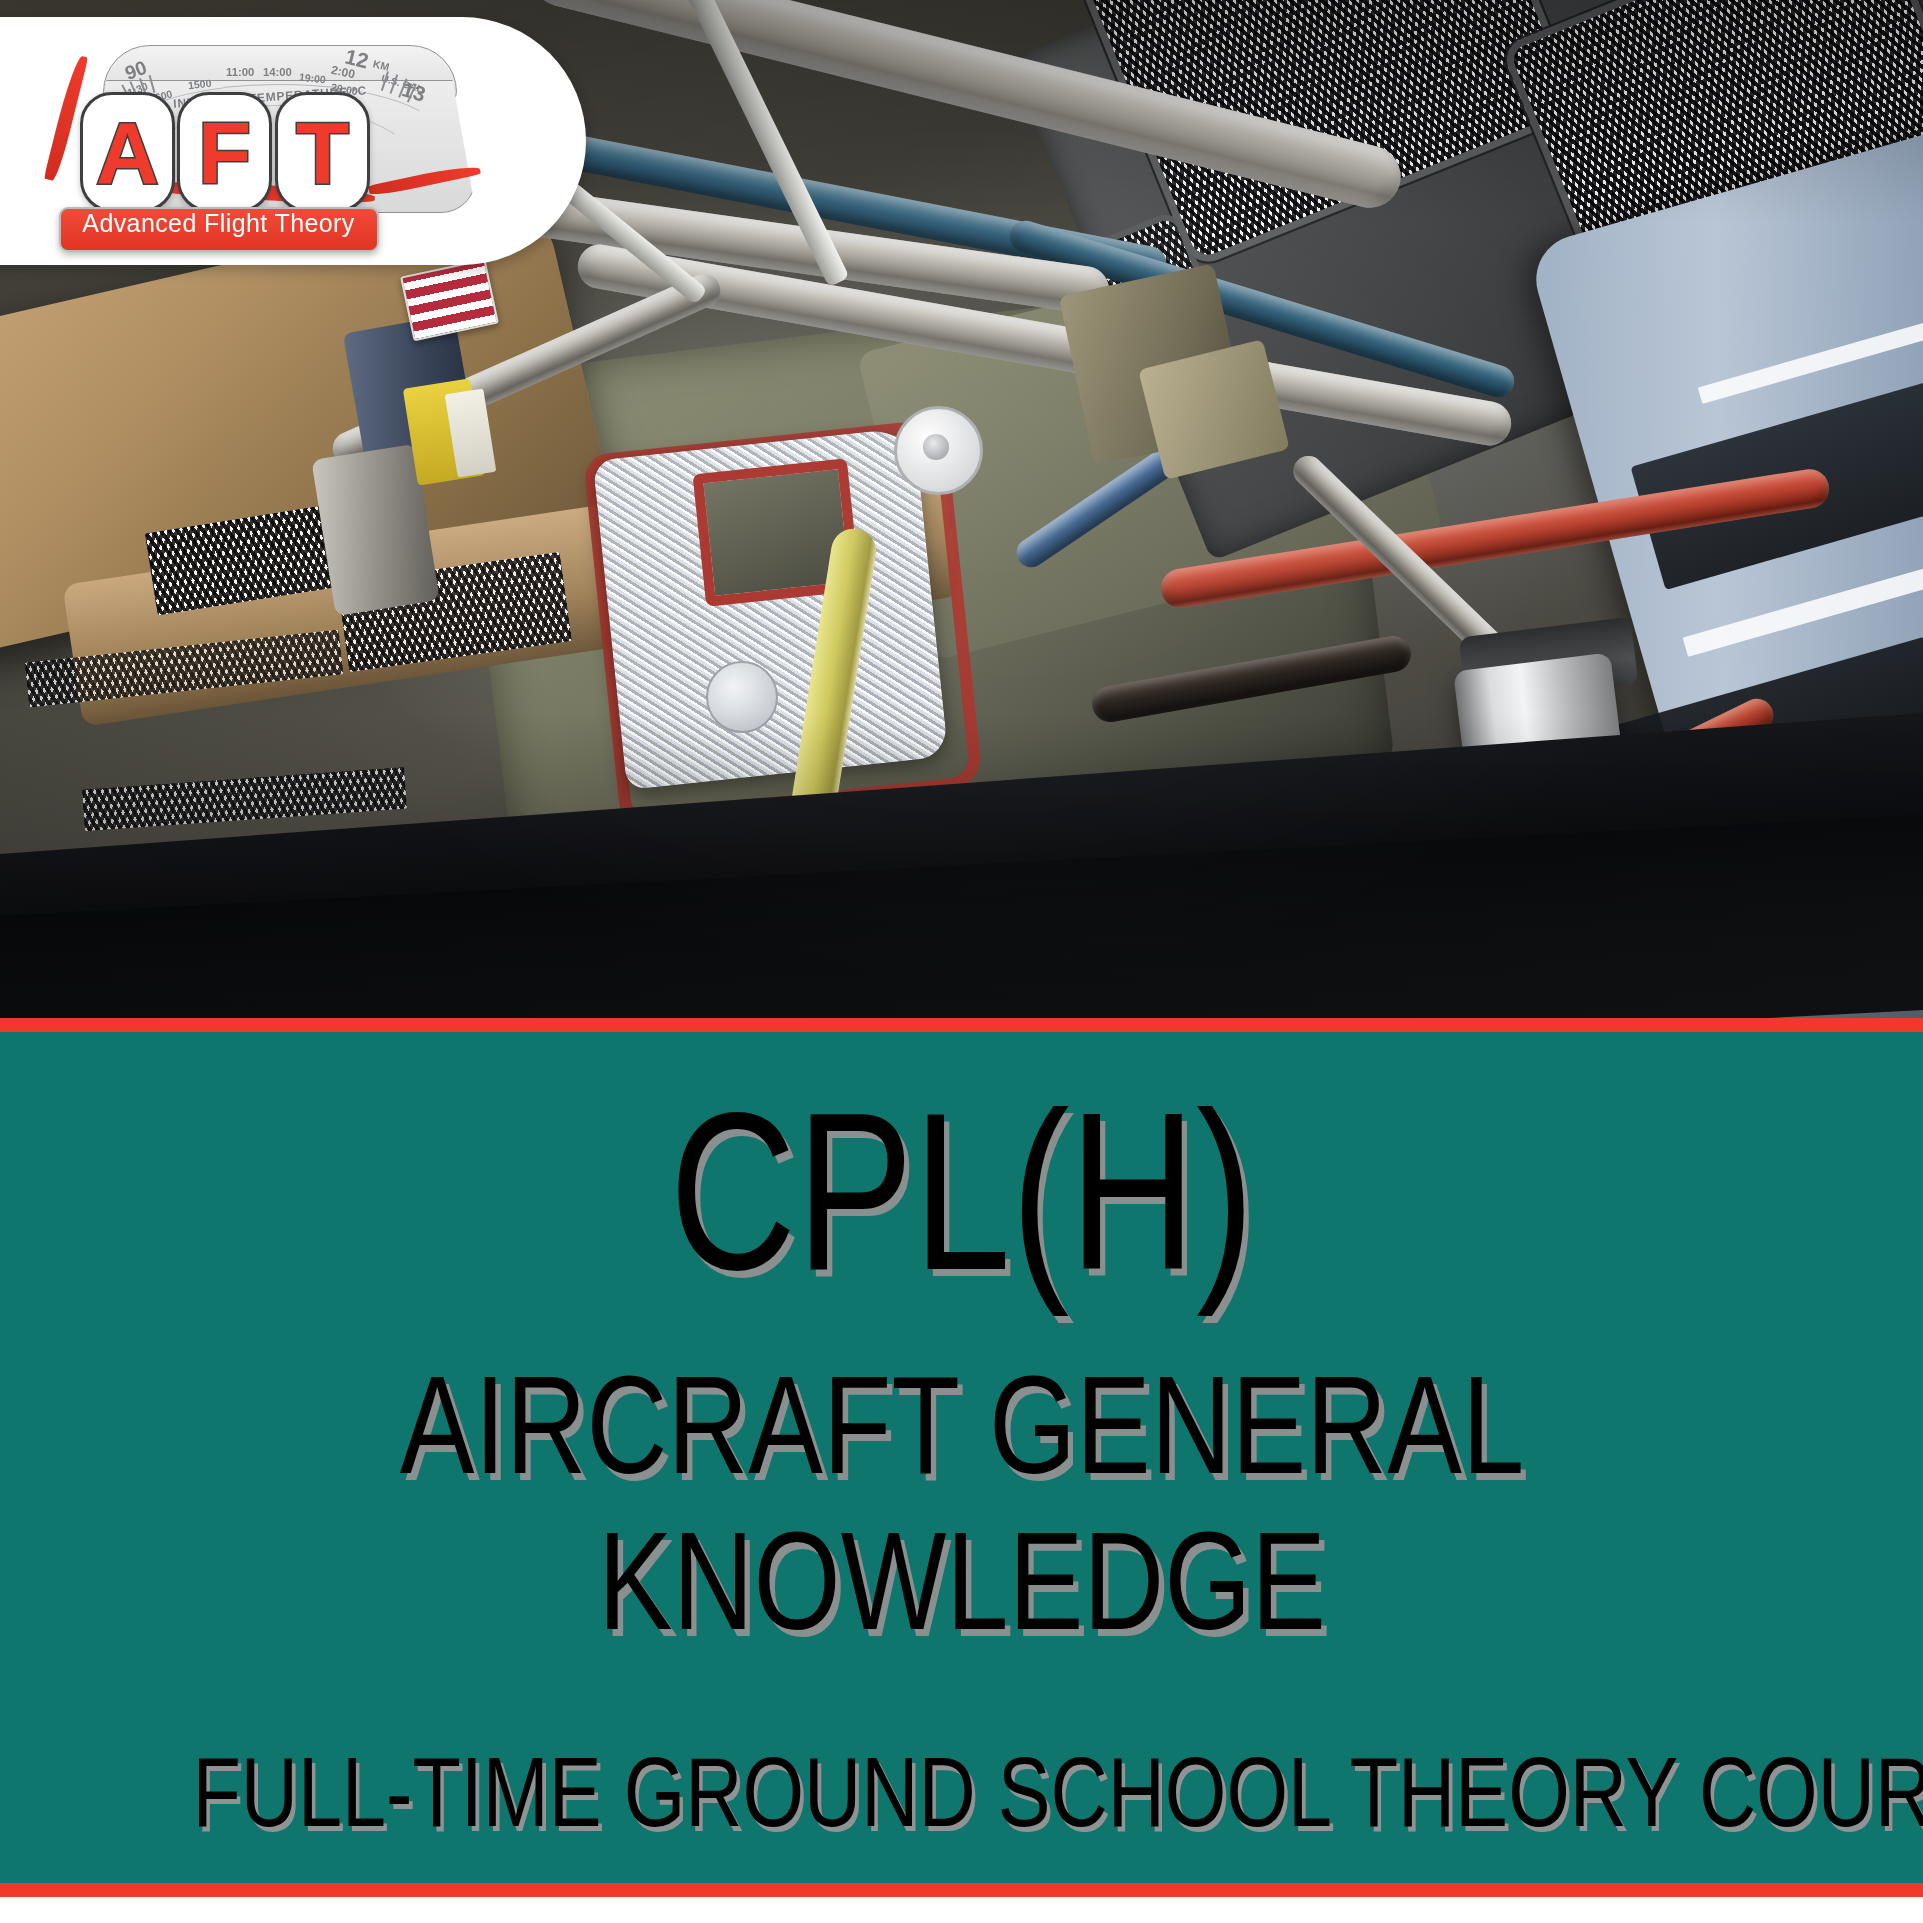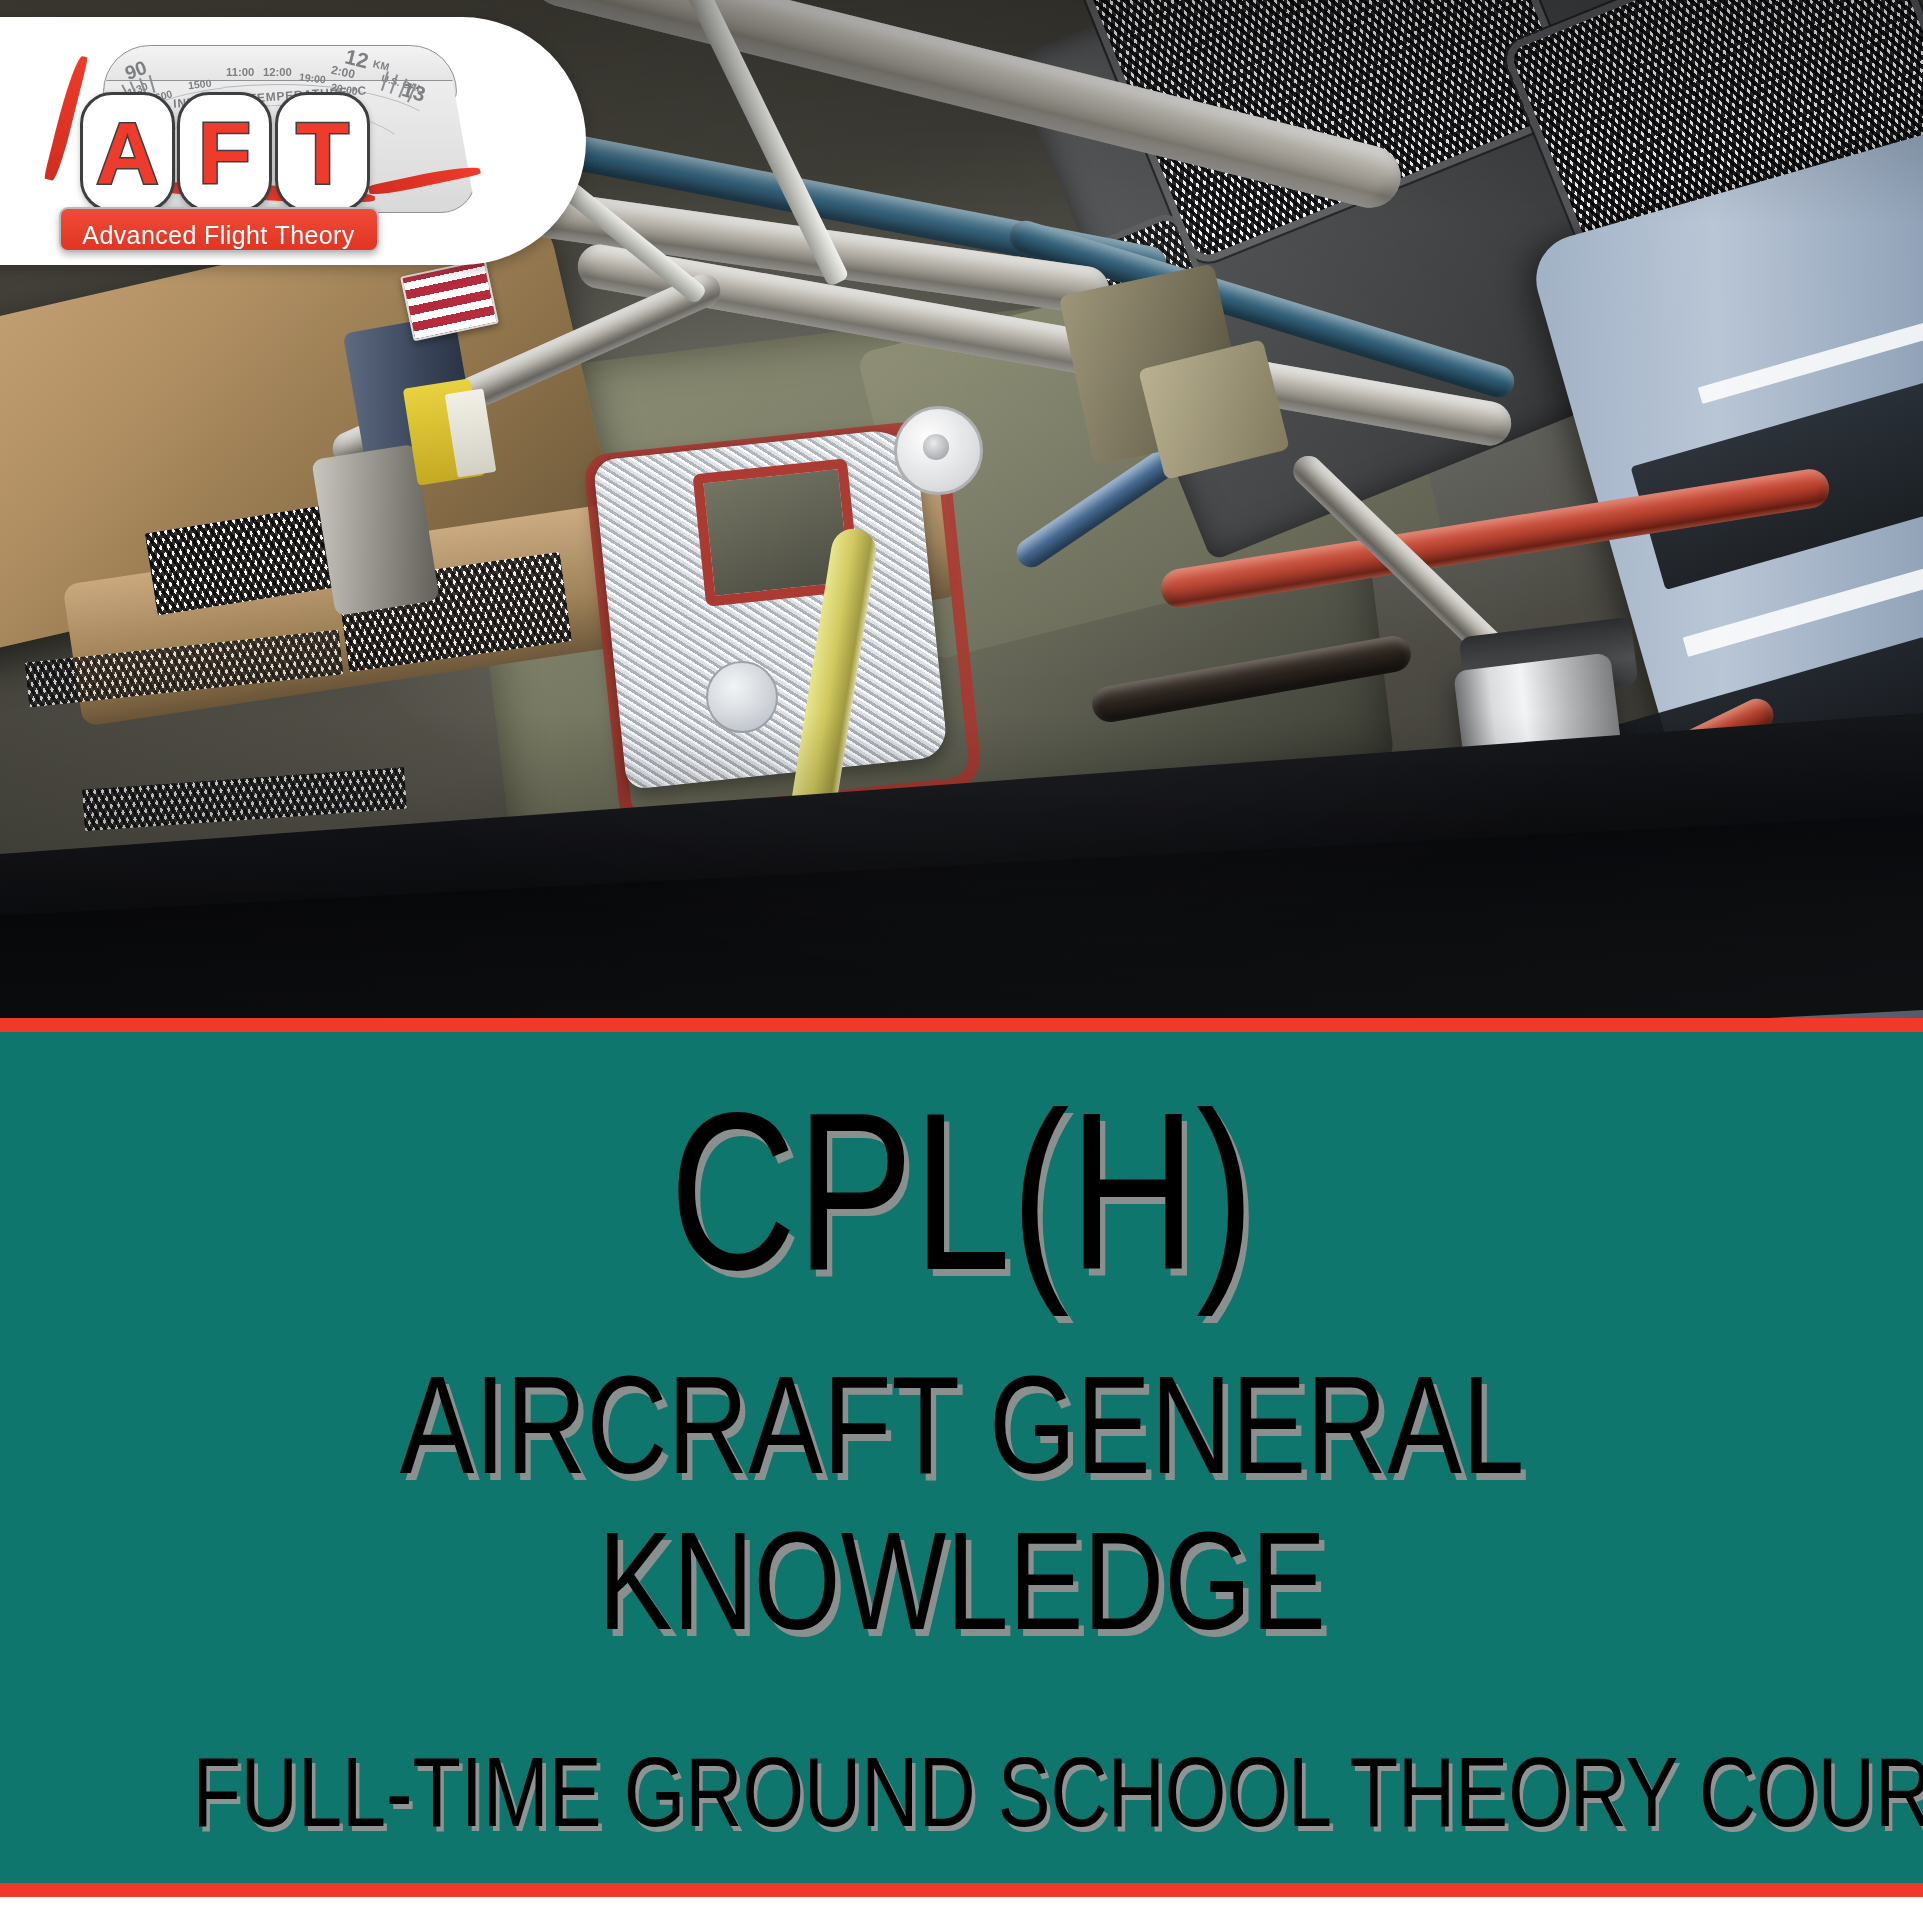--- a/index.html
+++ b/index.html
@@ -204,21 +204,21 @@
       box-shadow:0 2.3px 6px rgba(0,0,0,.22);}
   .tile-ltr{font-family:"Liberation Sans",sans-serif;font-weight:700;color:#ee3b2b;
       -webkit-text-stroke:3px #3d3f41;paint-order:stroke fill;line-height:1;}
   #tile-a{left:35px;top:65px;width:89px;height:114px;}
   #tile-f{left:132px;top:65px;width:89px;height:114px;}
   #tile-t{left:230px;top:65px;width:89px;height:114px;}
 
   #banner{position:absolute;left:13.5px;top:180px;width:316px;height:41px;z-index:6;
       background:linear-gradient(180deg,#f04a38,#e23524);
       border:2.3px solid #b9bcbe;border-radius:9px;
-      display:flex;align-items:flex-end;justify-content:center;
+      display:flex;align-items:flex-start;justify-content:center;
       box-shadow:0 3px 7.5px rgba(0,0,0,.28);}
   #banner-txt{color:#fff;font-family:"Liberation Sans",sans-serif;font-size:25px;
       letter-spacing:0.4px;white-space:nowrap;}
 
   
   #rule-top{position:absolute;left:0;top:1018px;width:1924px;height:13.5px;background:#f0392a;z-index:20;}
   #rule-bottom{position:absolute;left:0;top:1883px;width:1924px;height:13.5px;background:#f0392a;z-index:20;}
 
   #textblock{position:absolute;left:0;top:1032px;width:1924px;height:851px;background:#0f766e;z-index:10;}
 
@@ -314,21 +314,21 @@
         <div id="fc-top"></div>
         <div id="fc-body"></div>
         <div id="fc-arc"></div>
         <div id="fc-arc2"></div>
 
         <div class="fc-txt" style="left:42px;top:13.5px;font-size:19.5px;transform:rotate(-20deg);">90</div>
         <div class="fc-txt" style="left:44px;top:38px;font-size:10.5px;transform:rotate(-22deg);">1:30</div>
         <div class="fc-txt" style="left:66px;top:45px;font-size:10.5px;transform:rotate(-14deg);">1600</div>
         <div class="fc-txt" style="left:105px;top:33px;font-size:10.5px;transform:rotate(-6deg);">1500</div>
         <div class="fc-txt" style="left:143px;top:21px;font-size:11.3px;">11:00</div>
-        <div class="fc-txt" style="left:180px;top:21px;font-size:11.3px;">12:00</div>
+        <div class="fc-txt" style="left:180px;top:21px;font-size:11.3px;">14:00</div>
         <div class="fc-txt" style="left:216px;top:27px;font-size:10.5px;transform:rotate(6deg);">19:00</div>
         <div class="fc-txt" style="left:248px;top:38px;font-size:10.5px;transform:rotate(10deg);">20:00</div>
         <div class="fc-txt" style="left:248px;top:19.5px;font-size:12px;transform:rotate(12deg);">2:00</div>
         <div class="fc-txt" style="left:262px;top:1.5px;font-size:21px;transform:rotate(14deg);">12</div>
         <div class="fc-txt" style="left:290px;top:13.5px;font-size:10.5px;transform:rotate(14deg);">KM</div>
         <div class="fc-txt" style="left:319px;top:35px;font-size:21px;transform:rotate(16deg);">13</div>
         <div class="fc-txt" style="left:298px;top:33px;font-size:9.8px;transform:rotate(16deg);">U.S. GAL</div>
         <div class="fc-txt" style="left:90px;top:45px;font-size:12px;transform:rotate(-4deg);letter-spacing:0.8px;">INDICATED TEMPERATURE °C</div>
         <div class="fc-txt" style="left:147px;top:65px;font-size:13.5px;">0°</div>
         <div class="fc-txt" style="left:218px;top:63px;font-size:15px;">+50°</div>

